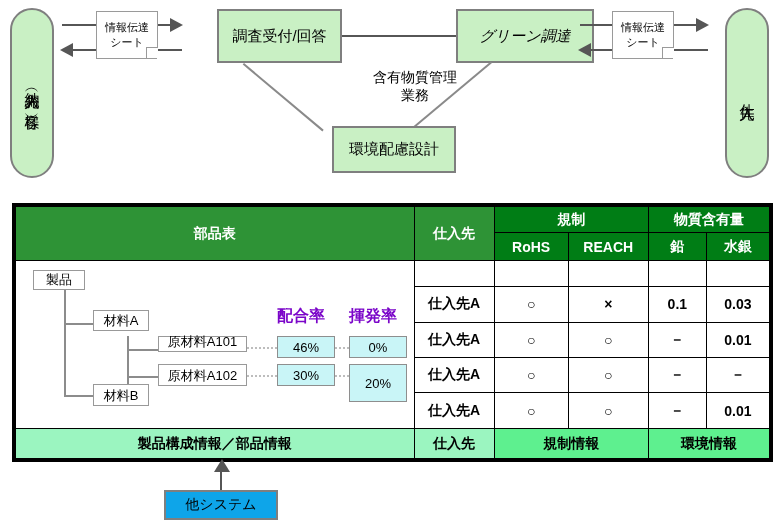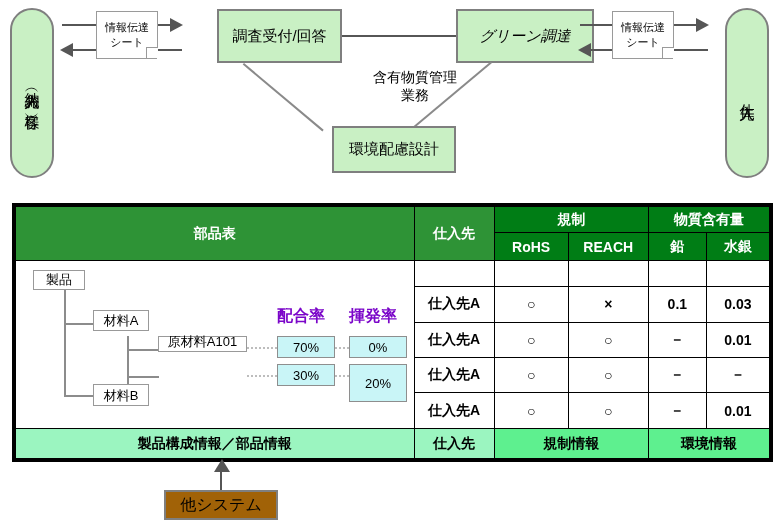--- a/index.html
+++ b/index.html
@@ -92,23 +92,23 @@
     align-items:center;justify-content:center;box-sizing:border-box;
   }
   .pcthdr{
     position:absolute;color:#7b06c9;font-size:16px;font-weight:bold;
     white-space:nowrap;
   }
   .dots{position:absolute;border-top:2px dotted #bdbdbd;}
 
   
   .sysbox{
-    position:absolute;border:2px solid #7f7f7f;background:#a16207;
+    position:absolute;border:2px solid #7f7f7f;background:#0ea5e9;
     display:flex;align-items:center;justify-content:center;
-    font-size:16px;box-sizing:border-box;
+    font-size:14px;box-sizing:border-box;
   }
 </style>
 </head>
 <body>
 
 <div id="flow-diagram">
 
   <div class="abs pill" style="left:10px;top:8px;width:44px;height:170px;">
     <span class="vtext">納入先（お客様）</span>
   </div>
@@ -267,38 +267,41 @@
 
     <div class="tnode" style="left:18px;top:64px;width:52px;height:20px;">
       <span>製品</span>
     </div>
     <div class="tnode" style="left:78px;top:104px;width:56px;height:21px;">
       <span>材料A</span>
     </div>
     <div class="tnode" style="left:143px;top:130px;width:89px;height:16px;">
       <span>原材料A101</span>
     </div>
+    <div class="tnode" style="left:143px;top:158px;width:89px;height:22px;">
+      <span>原材料A102</span>
+    </div>
     <div class="tnode" style="left:78px;top:178px;width:56px;height:22px;">
       <span>材料B</span>
     </div>
 
     <div class="pcthdr" style="left:262px;top:100px;">
       <span>配合率</span>
     </div>
     <div class="pcthdr" style="left:334px;top:100px;">
       <span>揮発率</span>
     </div>
 
     <div class="dots" style="left:232px;top:141px;width:30px;"></div>
     <div class="dots" style="left:320px;top:141px;width:14px;"></div>
     <div class="dots" style="left:232px;top:169px;width:30px;"></div>
     <div class="dots" style="left:320px;top:169px;width:14px;"></div>
 
     <div class="pct" style="left:262px;top:130px;width:58px;height:22px;">
-      <span>70%</span>
+      <span>46%</span>
     </div>
     <div class="pct" style="left:334px;top:130px;width:58px;height:22px;">
       <span>0%</span>
     </div>
     <div class="pct" style="left:262px;top:158px;width:58px;height:22px;">
       <span>30%</span>
     </div>
     <div class="pct" style="left:334px;top:158px;width:58px;height:38px;">
       <span>20%</span>
     </div>

